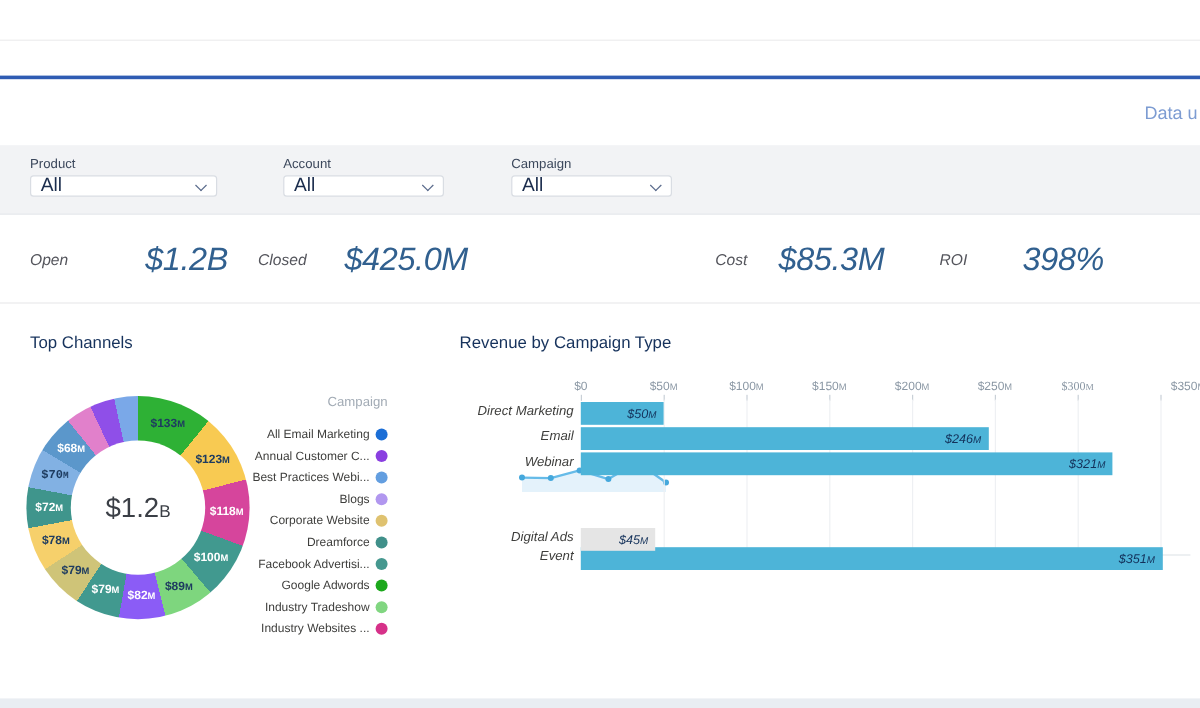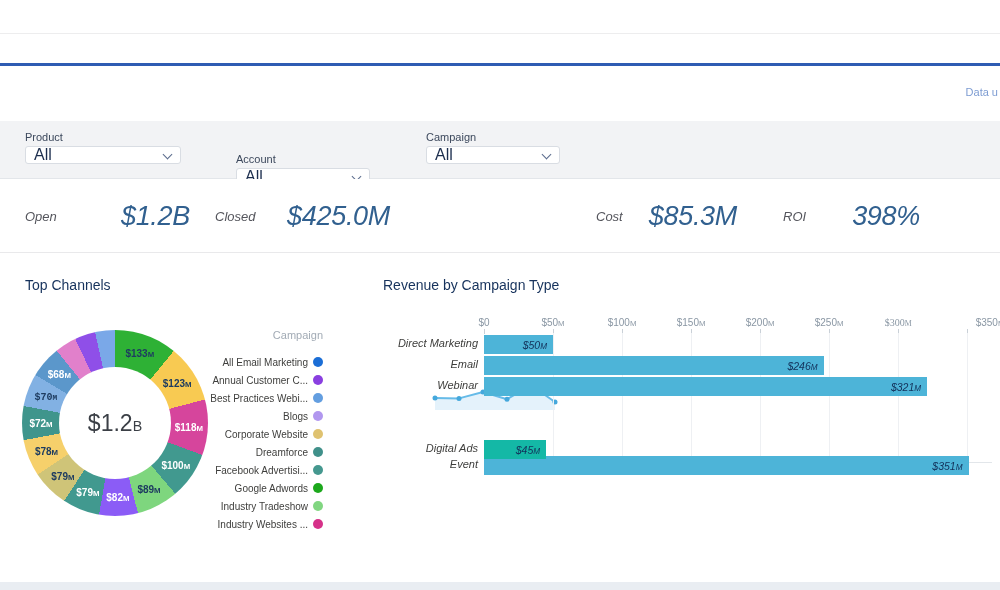--- a/index.html
+++ b/index.html
@@ -1,26 +1,26 @@
 <!DOCTYPE html>
 <html><head>
 <meta charset="utf-8">
 <style>
   * { margin:0; padding:0; box-sizing:border-box; }
   body { background:#fff; font-family:"Liberation Sans", sans-serif; }
   .page { position:relative; width:1000px; height:590px; background:#fff; overflow:hidden; }
 
   .hairline-top { position:absolute; top:33px; left:0; width:100%; height:1px; background:#ededee; }
   .brand-bar { position:absolute; top:63px; left:0; width:100%; height:3px; background:#2f5cb3; }
-  .data-updated { position:absolute; top:86px; right:2px; font-size:11px; color:#7d9cd2; }
+  .data-updated { position:absolute; top:86px; right:2px; font-size:15px; color:#7d9cd2; }
 
   
   .filter-band { position:absolute; top:121px; left:0; width:100%; height:58px; background:#f2f3f5; border-bottom:1px solid #e3e6ea; }
   .filter-group { position:absolute; top:10px; }
-  .fg0 { left:25px; }  .fg1 { left:236px;margin-top:22px; }  .fg2 { left:426px; }
+  .fg0 { left:25px; }  .fg1 { left:236px; }  .fg2 { left:426px; }
   .filter-label { font-size:11px; color:#3c485c; margin-bottom:3px; }
   .select-box { position:relative; background:#fff; border:1px solid #d9dde3; border-radius:3px; height:18px; display:flex; align-items:center; padding:0 24px 0 8px; }
   .fg0 .select-box { width:156px; } .fg1 .select-box, .fg2 .select-box { width:134px; }
   .select-value { font-size:16px; color:#1b2d4d; }
   .chevron { position:absolute; right:9px; top:4px; width:7px; height:7px; border-right:1.5px solid #5a6b8c; border-bottom:1.5px solid #5a6b8c; transform:rotate(45deg); }
 
   
   .kpi-row { position:absolute; top:179px; left:0; width:100%; height:74px; background:#fff; border-bottom:1px solid #e9e9eb; }
   .kpi-slot { position:absolute; top:0; height:74px; display:flex; align-items:center; justify-content:space-between;font-style:italic; }
   .k0 { left:25px;  width:165px; }
@@ -239,20 +239,20 @@
         </div>
       </div>
       <div class="bar-row" style="top: 85px; margin-top: 37px;">
         <div class="cat-label">Event</div>
         <div class="bar" style="width: 484.5px; background: rgb(77, 180, 216);">
           <span class="bar-value">$351<span class="suf">M</span></span>
         </div>
       </div>
       <div class="bar-row" style="top: 106px;">
         <div class="cat-label">Digital Ads</div>
-        <div class="bar" style="width: 62.1px; background: #14b8a6;">
+        <div class="bar" style="width: 62.1px; background: #e5e5e5;">
           <span class="bar-value">$45<span class="suf">M</span></span>
         </div>
       </div>
     </div>
 
   <div class="bottom-strip"></div>
 </div>
 
 </body></html>

